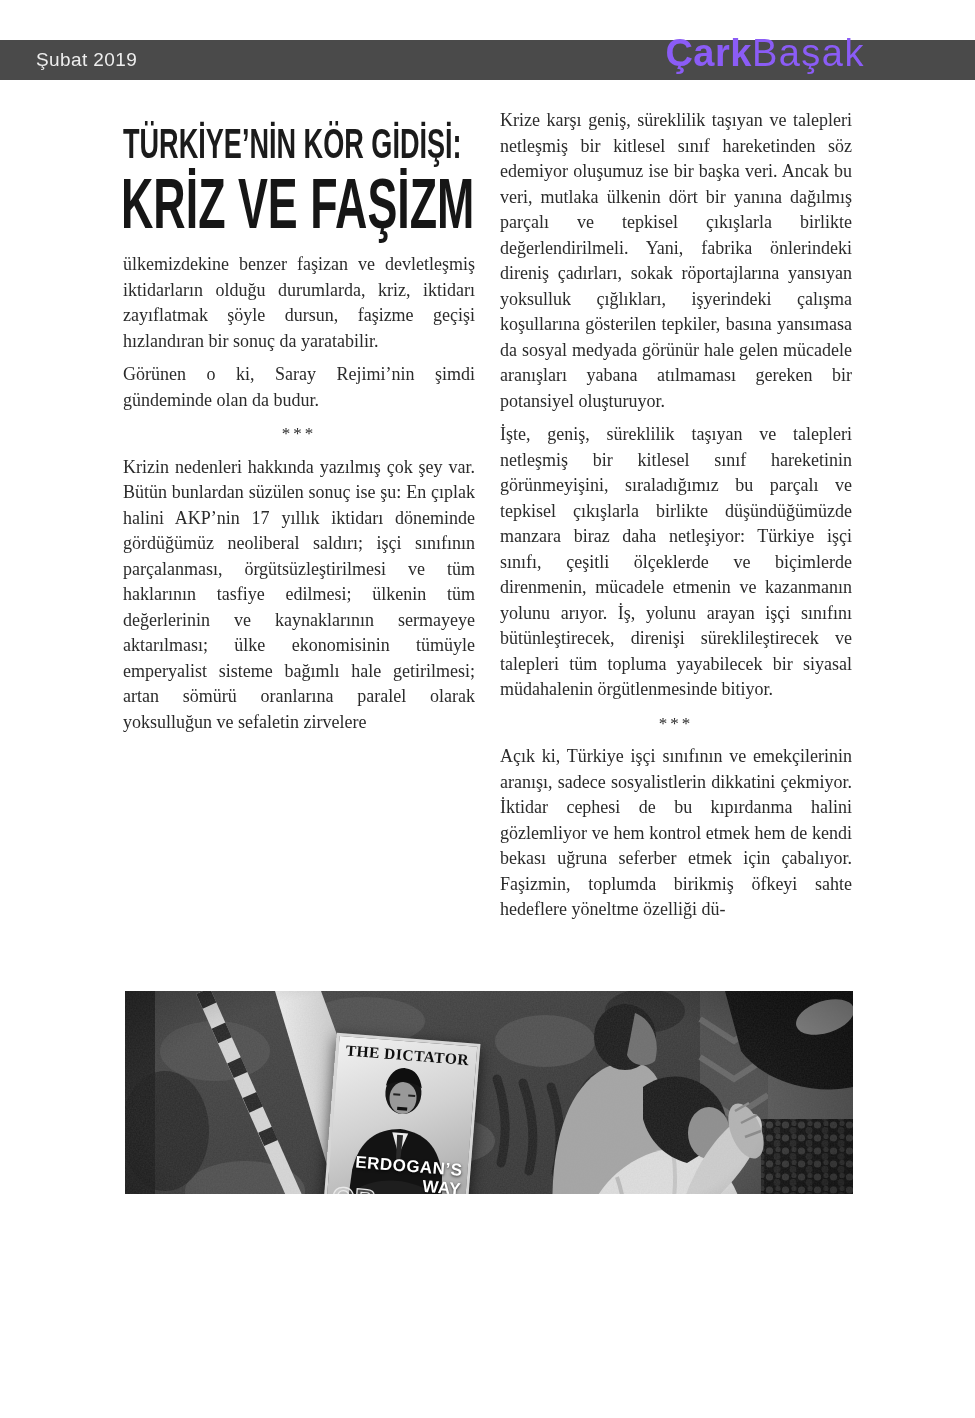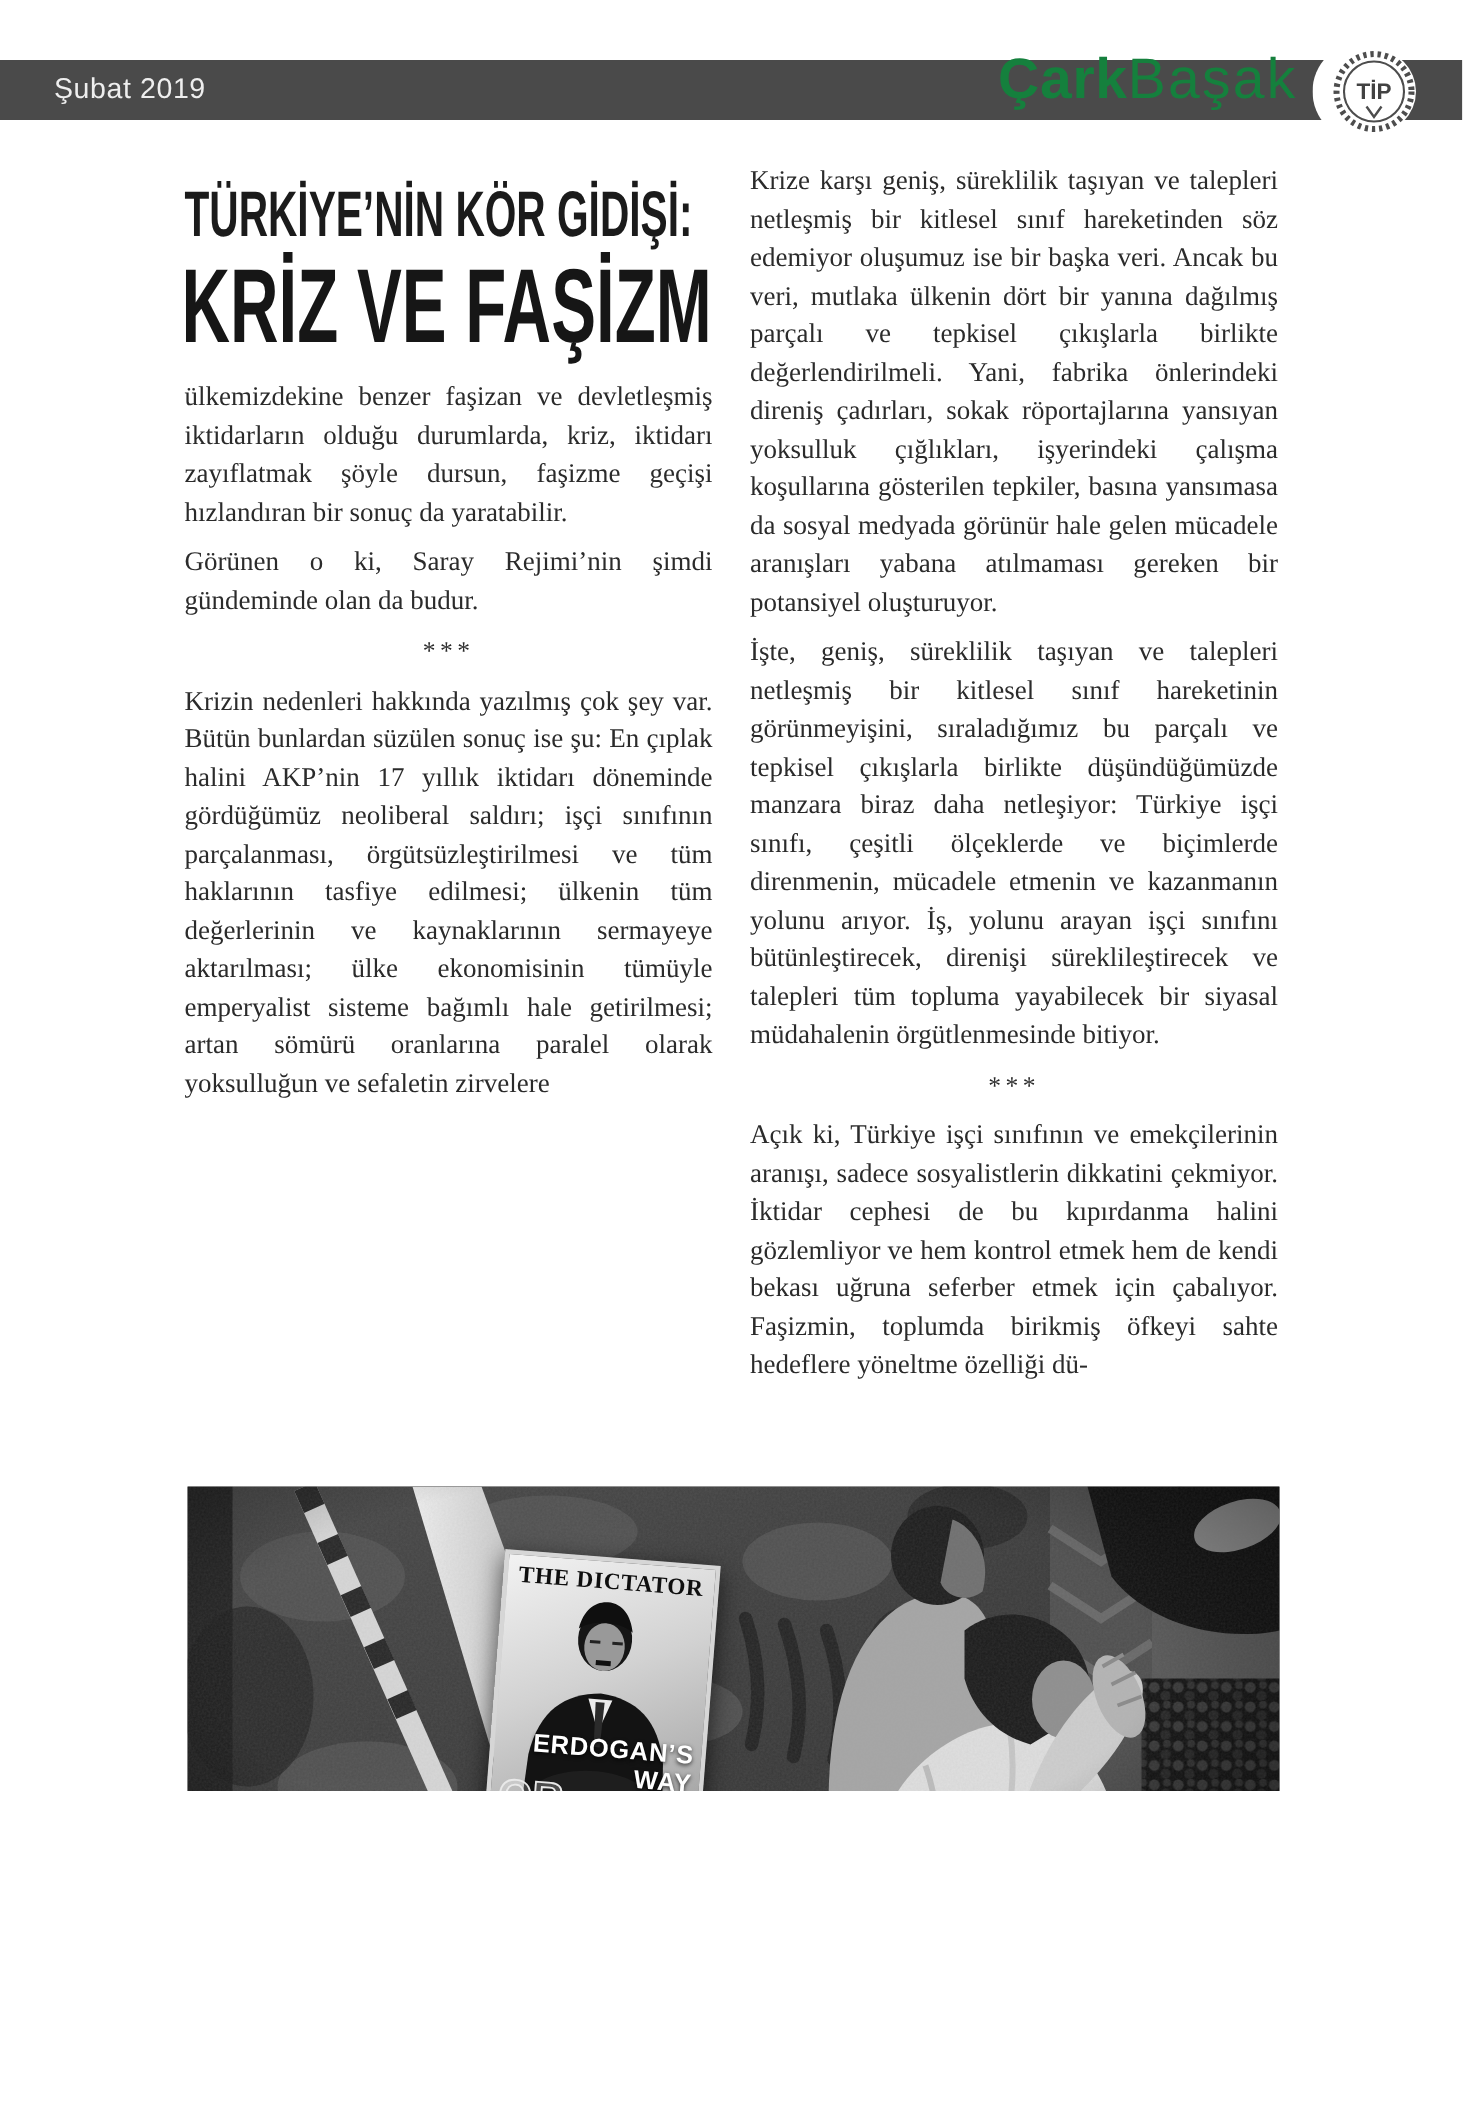--- a/index.html
+++ b/index.html
@@ -13,21 +13,21 @@
     position:absolute; left:0; top:40px; width:975px; height:40px;
     background:#4a4a4a;
   }
   .issue-date {
     position:absolute; left:36px; top:49px;
     font-family:"Liberation Sans", sans-serif; font-size:19px;
     color:#eeeeee; letter-spacing:.4px;
   }
   .brand {
     position:absolute; right:110px; top:34px; line-height:1;
-    font-family:"Liberation Sans", sans-serif; font-size:38px; color:#15803d;
+    font-family:"Liberation Sans", sans-serif; font-size:38px; color:#8b5cf6;
     white-space:nowrap;
   }
   .brand .b1 { font-weight:700; letter-spacing:.5px; }
   .brand .b2 { font-weight:400; letter-spacing:1.5px; }
   .logo-wrap { position:absolute; right:24px; top:23px; width:76px; height:76px; }
 
   
   .kicker {
     position:absolute; left:123px; top:122px;
     font-family:"Liberation Sans", sans-serif; font-weight:700;
@@ -102,30 +102,20 @@
 </style>
 </head>
 <body>
 
 <div class="page">
 
   <div class="header-bar"></div>
   <span class="issue-date">Şubat 2019</span>
   <div class="brand"><span class="b1">Çark</span><span class="b2">Başak</span></div>
 
-  <div class="logo-wrap">
-    <svg viewBox="0 0 76 76" width="76" height="76">
-      <circle cx="33" cy="38" r="33" fill="#ffffff"></circle>
-      <circle cx="41" cy="38" r="28" fill="#ffffff"></circle>
-      <circle cx="41" cy="38" r="25" fill="none" stroke="#4d4d4d" stroke-width="4" stroke-dasharray="2.2 2.6"></circle>
-      <circle cx="41" cy="38" r="20" fill="none" stroke="#4d4d4d" stroke-width="1.4"></circle>
-      <text x="41" y="43" text-anchor="middle" font-family="Liberation Sans, sans-serif" font-weight="bold" font-size="15" fill="#424242">TİP</text>
-      <path d="M36,48 l5,7 l5,-7" fill="none" stroke="#4d4d4d" stroke-width="1.6"></path>
-    </svg>
-  </div>
 
   <div class="kicker">TÜRKİYE’NİN KÖR GİDİŞİ:</div>
   <div class="headline">KRİZ VE FAŞİZM</div>
 
   <div class="col col-left">
     <p>ülkemizdekine benzer faşizan ve devletleşmiş iktidarların olduğu durumlarda, kriz, iktidarı zayıflatmak şöyle dursun, faşizme geçişi hızlandıran bir sonuç da yaratabilir.</p>
     <p>Görünen o ki, Saray Rejimi’nin şimdi gündeminde olan da budur.</p>
     <div class="sep">***</div>
     <p>Krizin nedenleri hakkında yazılmış çok şey var. Bütün bunlardan süzülen sonuç ise şu: En çıplak halini AKP’nin 17 yıllık iktidarı döneminde gördüğümüz neoliberal saldırı; işçi sınıfının parçalanması, örgütsüzleştirilmesi ve tüm haklarının tasfiye edilmesi; ülkenin tüm değerlerinin ve kaynaklarının sermayeye aktarılması; ülke ekonomisinin tümüyle emperyalist sisteme bağımlı hale getirilmesi; artan sömürü oranlarına paralel olarak yoksulluğun ve sefaletin zirvelere</p>
   </div>

